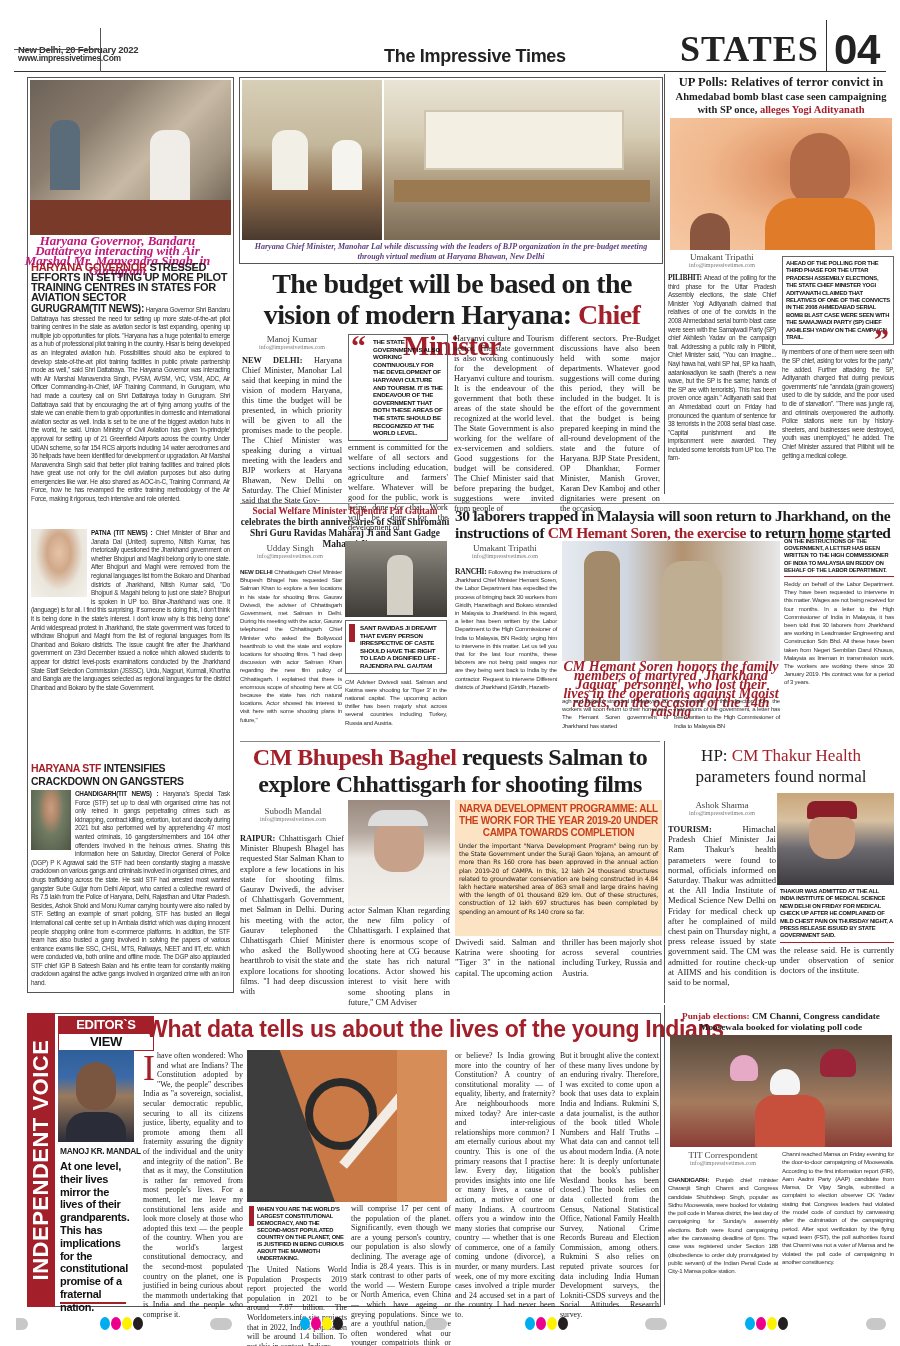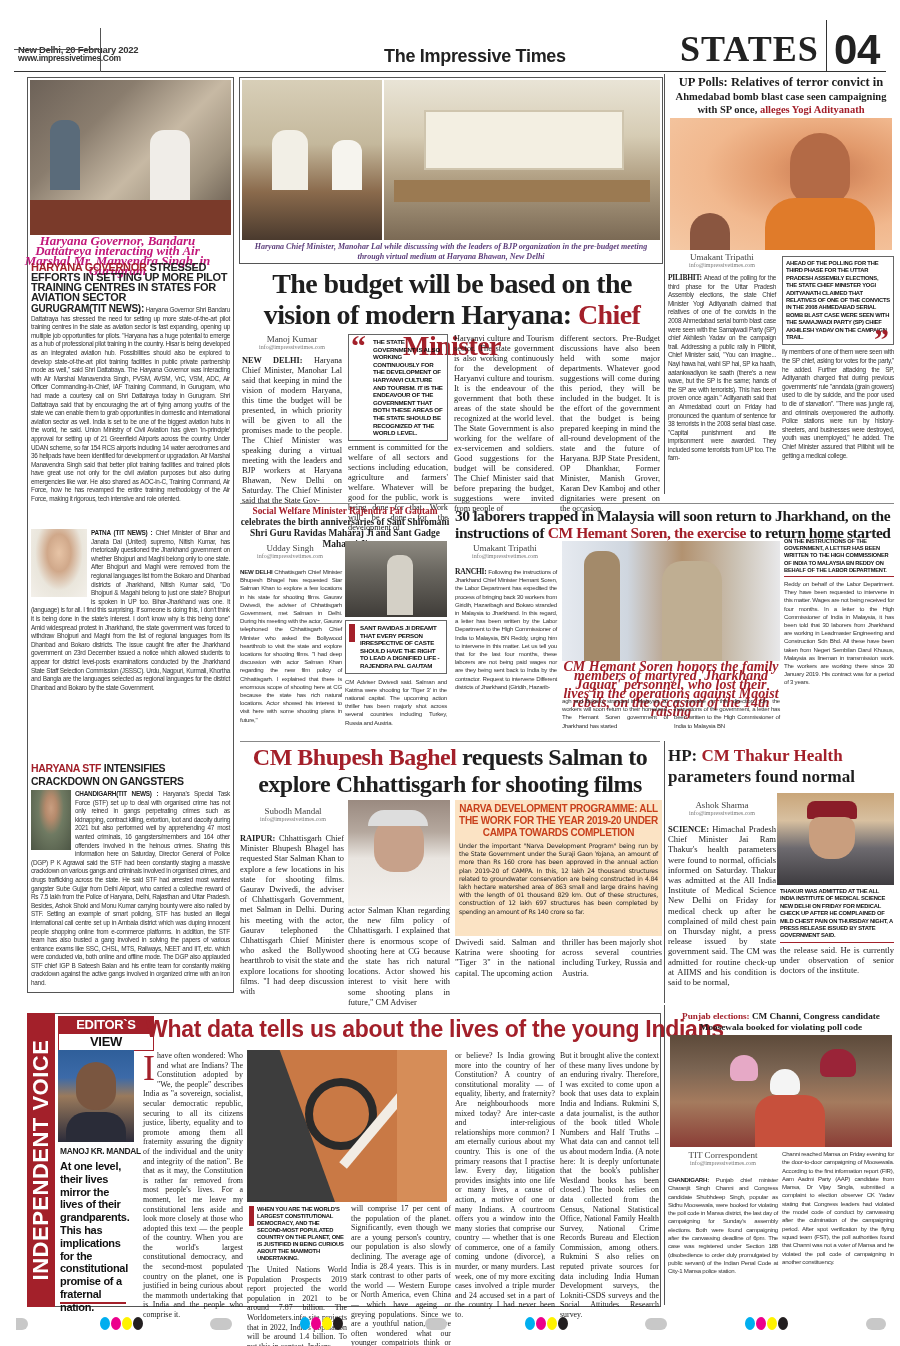--- a/index.html
+++ b/index.html
@@ -208,30 +208,30 @@
 </div>
 <div class="abs body-serif" style="left:348px;top:906px;width:102px;font-size:8.4px;line-height:10.2px">actor Salman Khan regarding the new film policy of Chhattisgarh. I explained that there is enormous scope of shooting here at CG because the state has rich natural locations. Actor showed his interest to visit here with some shooting plans in future," CM Adviser</div>
 <div class="abs" style="left:455px;top:800px;width:207px;height:136px;background:#fbe3c4;padding:3px 4px">
   <div class="cond" style="font-weight:bold;font-size:10px;line-height:12px;color:#c8401c;text-align:center;text-transform:uppercase">NARVA DEVELOPMENT PROGRAMME: ALL THE WORK FOR THE YEAR 2019-20 UNDER CAMPA TOWARDS COMPLETION</div>
   <div style="margin-top:3px;font-family:'DejaVu Sans',sans-serif;font-size:6.2px;line-height:8.2px;color:#222;text-align:justify;letter-spacing:-0.2px">Under the important "Narva Development Program" being run by the State Government under the Suraji Gaon Yojana, an amount of more than Rs 160 crore has been approved in the annual action plan 2019-20 of CAMPA. In this, 12 lakh 24 thousand structures related to groundwater conservation are being constructed in 4.84 lakh hectare watershed area of 863 small and large drains having with the length of 01 thousand 829 km. Out of these structures, construction of 12 lakh 697 structures has been completed by spending an amount of Rs 140 crore so far.</div>
 </div>
 <div class="abs body-serif" style="left:455px;top:938px;width:100px;font-size:8.4px;line-height:10.2px">Dwivedi said. Salman and Katrina were shooting for "Tiger 3" in the national capital. The upcoming action</div>
 <div class="abs body-serif" style="left:562px;top:938px;width:100px;font-size:8.4px;line-height:10.2px">thriller has been majorly shot across several countries including Turkey, Russia and Austria.</div>
 
 <div class="abs" style="left:664px;top:741px;height:262px;border-left:1px solid #555"></div>
-<div class="abs" style="left:668px;top:745px;width:226px;font-size:17px;line-height:21px;font-weight:bold;color:#1e1e1e">
+<div class="abs" style="left:668px;top:745px;width:226px;text-align:center;font-size:17px;line-height:21px;font-weight:normal;color:#1e1e1e">
   <div><span>HP: </span><span class="red">CM Thakur Health</span></div>
   <div>parameters found normal</div>
 </div>
 <div class="abs byline" style="left:668px;top:800px;width:108px">
   <span class="n">Ashok Sharma</span>
   <span class="e">info@impressivetimes.com</span>
 </div>
 <div class="abs body-serif" style="left:668px;top:824px;width:108px;font-size:8.6px;line-height:10.2px">
-  <b>SCIENCE:</b>
+  <b>TOURISM:</b>
   <span>Himachal Pradesh Chief Minister Jai Ram Thakur's health parameters were found to normal, officials informed on Saturday. Thakur was admitted at the All India Institute of Medical Science New Delhi on Friday for medical check up after he complained of mild chest pain on Thursday night, a press release issued by state government said. The CM was admitted for routine check-up at AIIMS and his condition is said to be normal,</span>
 </div>
 <div class="photo" style="left:777px;top:793px;width:117px;height:92px;background:linear-gradient(180deg,#c9a67a 0%,#d8c0a0 30%,#6d6a6f 60%,#3e3c40 100%)">
   <div style="position:absolute;left:30px;top:8px;width:50px;height:18px;background:#8a1d28;border-radius:8px 8px 2px 2px"></div>
   <div style="position:absolute;left:32px;top:24px;width:46px;height:42px;background:#c99e7e;border-radius:10px 10px 20px 20px"></div>
 </div>
 <div class="abs" style="left:780px;top:888px;width:114px">
   <div class="pull" style="font-size:5.8px;line-height:7.4px;padding-bottom:2px;border-bottom:1.5px solid #a3202a">THAKUR WAS ADMITTED AT THE ALL INDIA INSTITUTE OF MEDICAL SCIENCE NEW DELHI ON FRIDAY FOR MEDICAL CHECK UP AFTER HE COMPLAINED OF MILD CHEST PAIN ON THURSDAY NIGHT, A PRESS RELEASE ISSUED BY STATE GOVERNMENT SAID.</div>
   <div class="body-serif" style="margin-top:2px;font-size:8.6px;line-height:10.2px">the release said. He is currently under observation of senior doctors of the institute.</div>
 </div>

